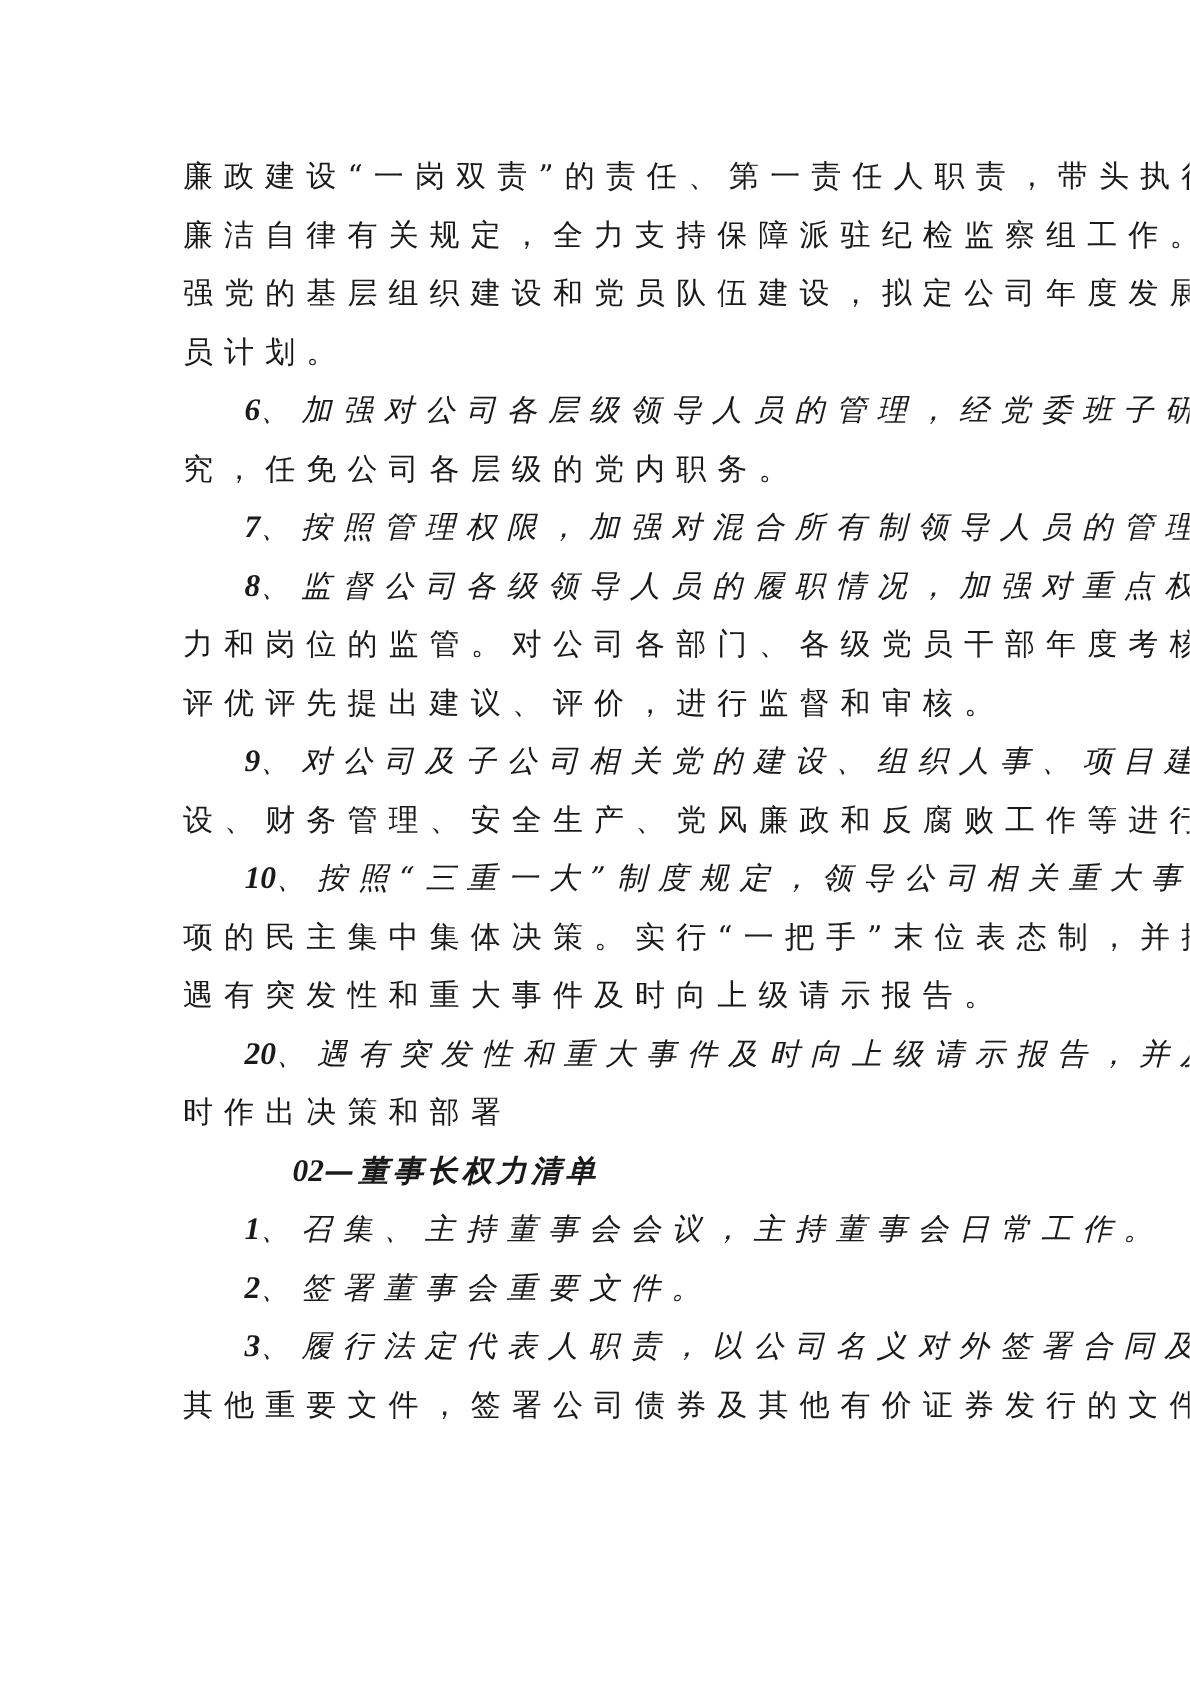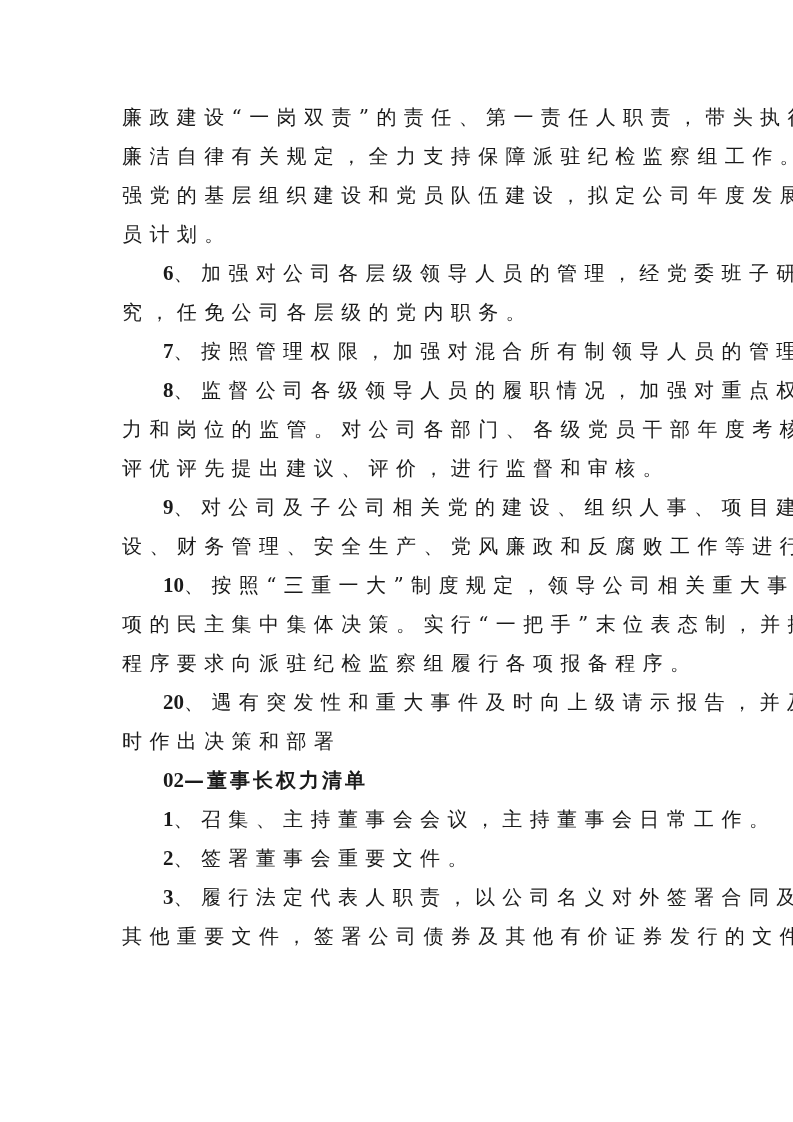--- a/index.html
+++ b/index.html
@@ -24,33 +24,35 @@
     .line {
       height: 39px;
       line-height: 39px;
       font-size: 20px;
       letter-spacing: 7.4px;
       white-space: nowrap;
       overflow: visible;
     }
     .indent {
       padding-left: 41px;
+      font-style: italic;
     }
     .num {
       font-family: "Liberation Serif", serif;
       font-weight: bold;
       letter-spacing: 0;
       font-size: 21px;
     }
     .heading {
       font-weight: bold;
       letter-spacing: 3px;
     }
     .heading .num {
       letter-spacing: 0;
+      margin-left: 32px;
     }
   </style>
 </head>
 <body>
 
 <div class="page">
 
   <div>
     <div class="line">廉政建设“一岗双责”的责任、第一责任人职责，带头执行</div>
     <div class="line">廉洁自律有关规定，全力支持保障派驻纪检监察组工作。加</div>
@@ -84,21 +86,21 @@
       <span class="num">9</span><span>、对公司及子公司相关党的建设、组织人事、项目建</span>
     </div>
     <div class="line">设、财务管理、安全生产、党风廉政和反腐败工作等进行监</div>
   </div>
 
   <div>
     <div class="line indent">
       <span class="num">10</span><span>、按照“三重一大”制度规定，领导公司相关重大事</span>
     </div>
     <div class="line">项的民主集中集体决策。实行“一把手”末位表态制，并按</div>
-    <div class="line">程序要求向派驻纪检监察组履行各项报备程序。</div>
+    <div class="line">遇有突发性和重大事件及时向上级请示报告。</div>
   </div>
 
   <div>
     <div class="line indent">
       <span class="num">20</span><span>、遇有突发性和重大事件及时向上级请示报告，并及</span>
     </div>
     <div class="line">时作出决策和部署</div>
   </div>
 
   <div class="line indent heading">

